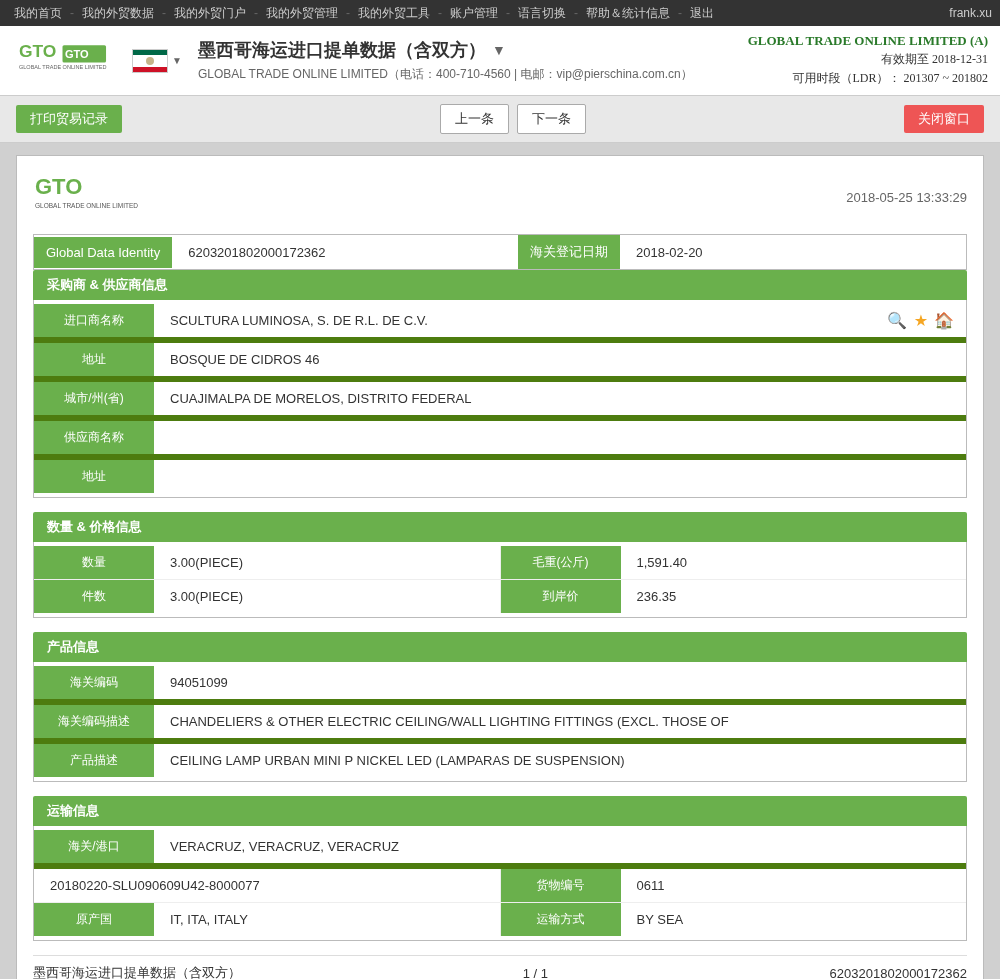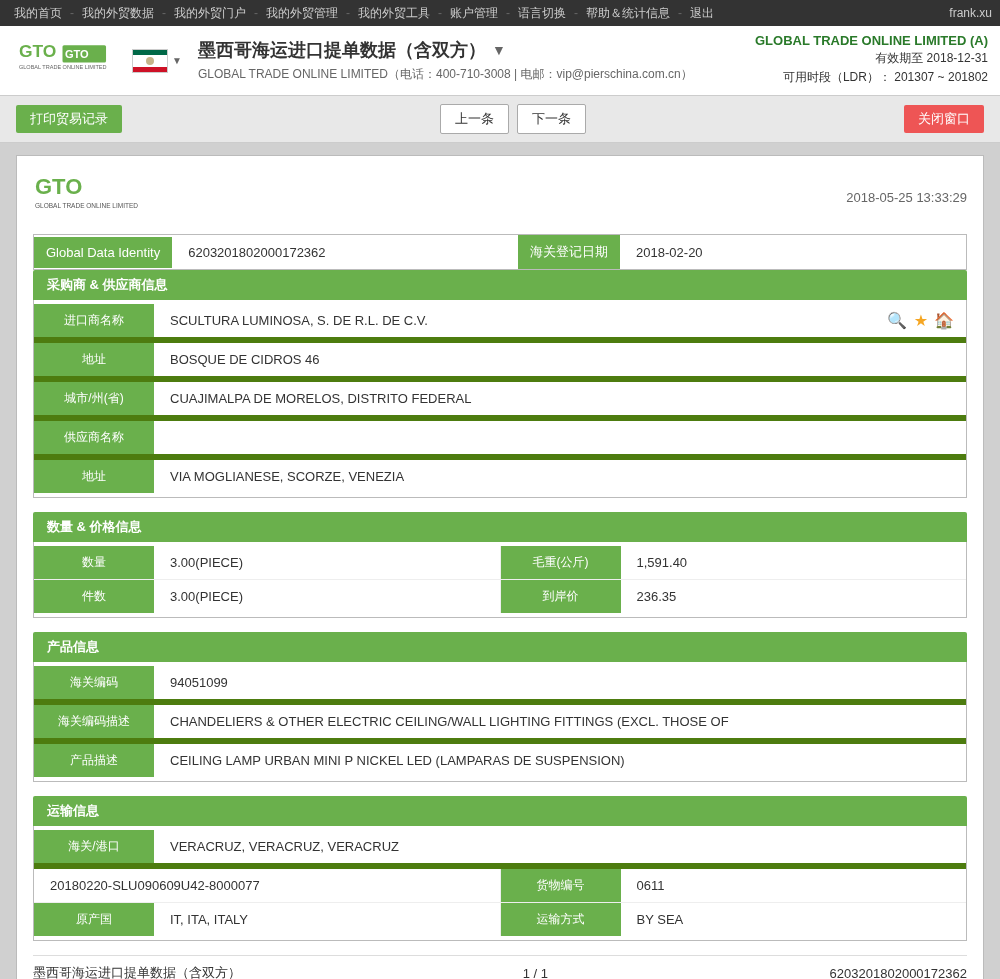--- a/index.html
+++ b/index.html
@@ -19,21 +19,21 @@
     .logo-svg { width: 95px; height: 42px; }
     .flag-area { display: flex; align-items: center; margin-right: 16px; }
     .flag-icon { width: 36px; height: 24px; border: 1px solid #ccc; display: flex; flex-direction: column; overflow: hidden; }
     .flag-green { background: #006847; flex: 1; }
     .flag-white { background: #fff; flex: 1; display: flex; align-items: center; justify-content: center; }
     .flag-red { background: #ce1126; flex: 1; }
     .dropdown-arrow { margin-left: 4px; color: #666; font-size: 10px; cursor: pointer; }
     .header-title-area { flex: 1; }
     .header-main-title { font-size: 18px; color: #333; font-weight: bold; display: flex; align-items: center; gap: 6px; }
     .header-sub { font-size: 12px; color: #666; margin-top: 4px; }
-    .header-right { text-align: right; color: #333; font-size: 12px; }
+    .header-right { text-align: right; color: #333; font-size: 12px; font-family: Liberation Serif, serif; }
     .company-name { color: #2a7a2a; font-weight: bold; font-size: 13px; }
     .header-right div { margin-bottom: 2px; }
 
     
     .action-bar { background: #e8e8e8; padding: 8px 16px; display: flex; align-items: center; justify-content: space-between; border-bottom: 1px solid #ccc; }
     .action-bar-left { display: flex; gap: 8px; }
     .action-bar-center { display: flex; gap: 8px; }
     .btn-print { background: #6ab04c; color: #fff; border: none; padding: 5px 14px; cursor: pointer; font-size: 13px; border-radius: 2px; }
     .btn-nav { background: #fff; border: 1px solid #aaa; padding: 5px 14px; cursor: pointer; font-size: 13px; border-radius: 2px; color: #333; }
     .btn-close { background: #e55; color: #fff; border: none; padding: 5px 14px; cursor: pointer; font-size: 13px; border-radius: 2px; }
@@ -129,21 +129,21 @@
       </div>
       <div class="flag-red"></div>
     </div>
     <span class="dropdown-arrow">▼</span>
   </div>
   <div class="header-title-area">
     <div class="header-main-title">
       <span>墨西哥海运进口提单数据（含双方）</span>
       <span style="font-size:14px;color:#666;">▼</span>
     </div>
-    <div class="header-sub">GLOBAL TRADE ONLINE LIMITED（电话：400-710-3008 | 电邮：vip@pierschina.com.cn）</div>
+    <div class="header-sub">GLOBAL TRADE ONLINE LIMITED（电话：400-710-4560 | 电邮：vip@pierschina.com.cn）</div>
   </div>
   <div class="header-right">
     <div class="company-name">GLOBAL TRADE ONLINE LIMITED (A)</div>
     <div>有效期至 2018-12-31</div>
     <div>
       <span>可用时段（LDR）：</span>
       <span>201307 ~ 201802</span>
     </div>
   </div>
 </div>
@@ -205,21 +205,20 @@
           <div class="info-label">城市/州(省)</div>
           <div class="info-value">CUAJIMALPA DE MORELOS, DISTRITO FEDERAL</div>
         </div>
 
         <div class="info-row">
           <div class="info-label">供应商名称</div>
         </div>
 
         <div class="info-row">
           <div class="info-label">地址</div>
-          <div class="info-value">VIA MOGLIANESE, SCORZE, VENEZIA</div>
         </div>
 
       </div>
     </div>
 
     <div class="section">
       <div class="section-title-bar">数量 &amp; 价格信息</div>
       <div class="section-body">
 
         <div class="info-row-double">

